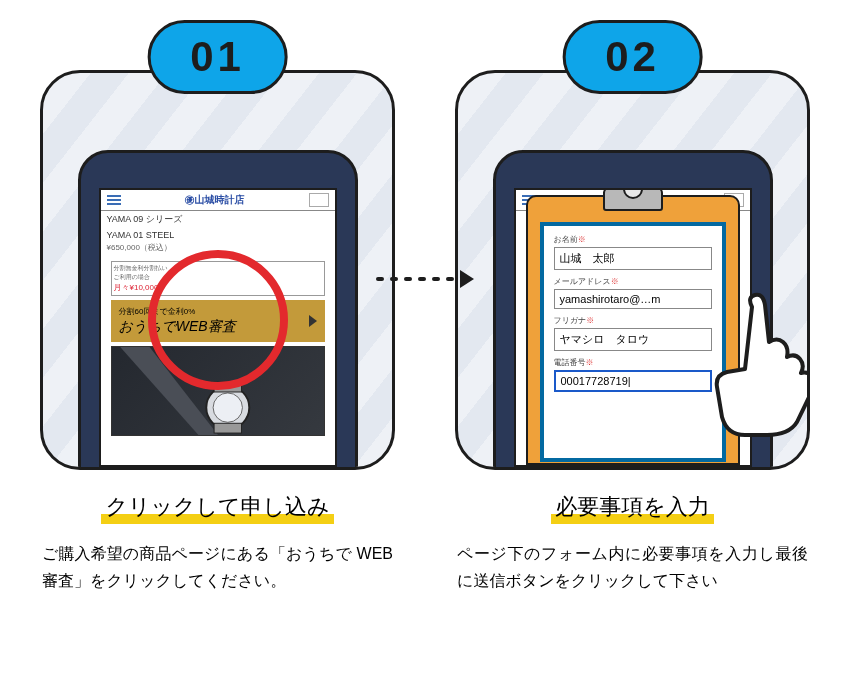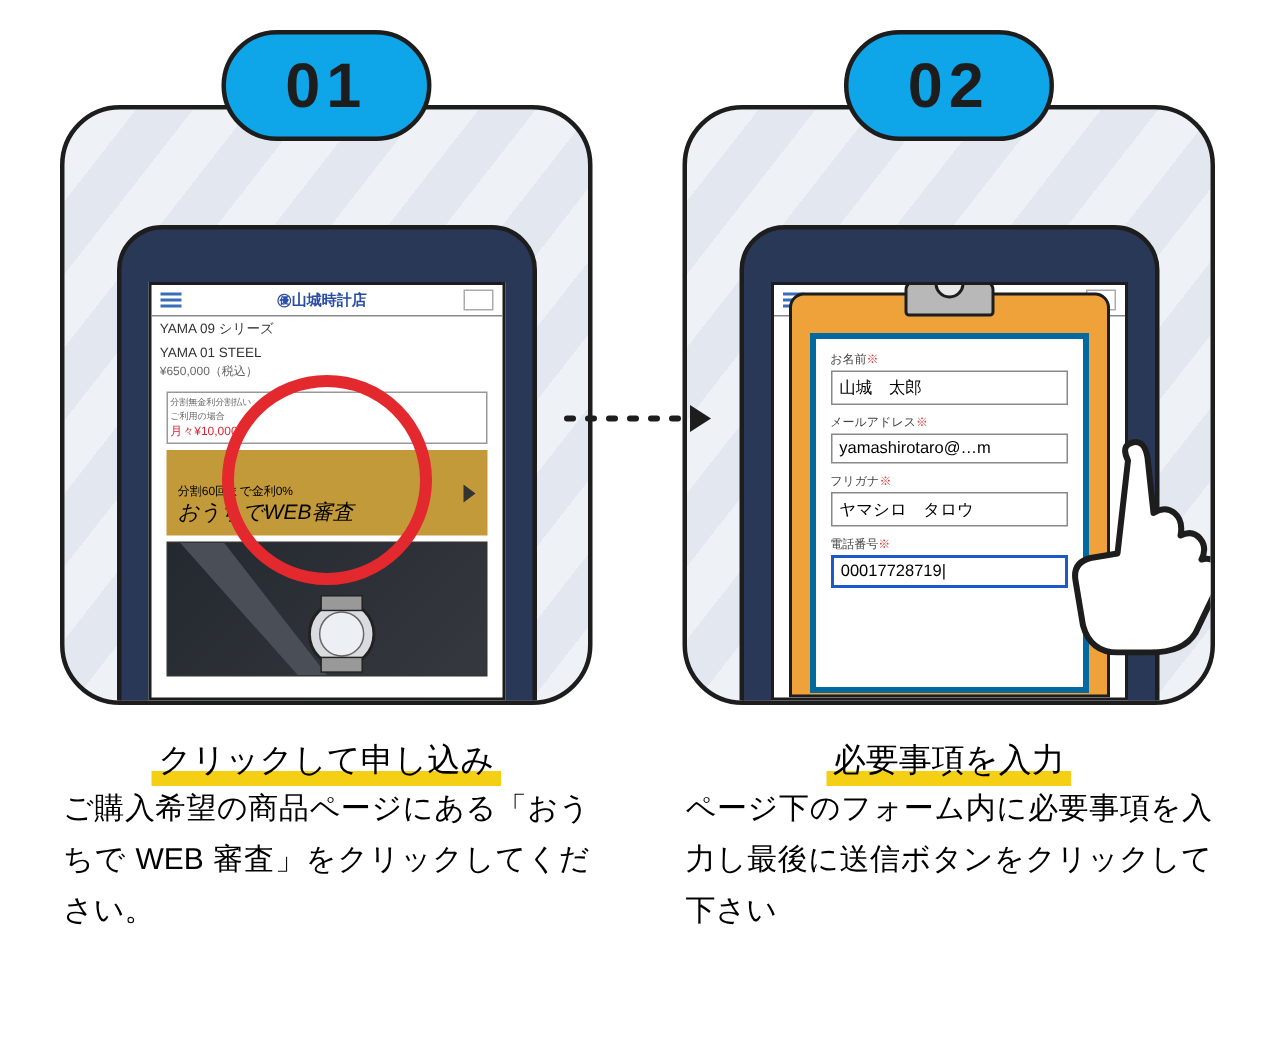--- a/index.html
+++ b/index.html
@@ -14,21 +14,21 @@
 .burger { display: inline-block; width: 14px; }
 .burger span { display: block; height: 2px; background: #3a6db5; margin: 2px 0; }
 .logo { color: #2b4ea5; font-weight: bold; font-size: 10px; }
 .cart { width: 20px; height: 14px; border: 1px solid #aaa; }
 .prod-label { font-size: 9px; padding: 2px 6px; color: #333; }
 .prod-price { font-size: 8px; padding: 0 6px 4px; color: #666; }
 .banner-wrap { margin: 4px 10px; border: 1px solid #999; padding: 2px; text-align: left; }
 .banner-small { font-size: 6px; color: #666; }
 .banner-red { font-size: 8px; color: #d23; }
 .cta { margin: 2px 10px; background: #c39a3a; padding: 6px 8px; position: relative; }
-.cta-small { font-size: 8px; display: block; margin-top: 16px; }
+.cta-small { font-size: 8px; display: block; }
 .cta-big { font-size: 14px; font-style: italic; font-weight: 500; }
 .cta-arrow { position: absolute; right: 8px; top: 50%; transform: translateY(-50%); width: 0; height: 0; border-left: 8px solid #333; border-top: 6px solid transparent; border-bottom: 6px solid transparent; }
 .watch-img { margin: 4px 10px; height: 90px; background: linear-gradient(135deg, #24282f 0%, #35393f 100%); border: 1px solid #333; position: relative; overflow: hidden; }
 .red-circle { position: absolute; top: 60px; left: 50%; transform: translateX(-50%); width: 140px; height: 140px; border: 8px solid #e3292d; border-radius: 50%; z-index: 5; pointer-events: none; }
 
 .clipboard { position: absolute; top: 5px; left: 10px; right: 10px; bottom: 0; background: #efa13a; border: 2px solid #1d1d1d; border-radius: 10px 10px 0 0; padding: 25px 12px 0; }
 .clip { position: absolute; top: -10px; left: 50%; transform: translateX(-50%); width: 60px; height: 24px; background: #b8b8b8; border: 2px solid #1d1d1d; border-radius: 6px 6px 3px 3px; }
 .clip::before { content: ""; position: absolute; top: -10px; left: 50%; transform: translateX(-50%); width: 16px; height: 16px; border: 2px solid #1d1d1d; border-radius: 50%; background: #e8e8e8; }
 .paper { background: #fff; border: 4px solid #0369a1; padding: 8px 10px; height: 240px; }
 .field { margin-bottom: 6px; }
@@ -39,21 +39,21 @@
 
 .hand { position: absolute; right: -30px; bottom: 30px; z-index: 20; }
 
 .arrow-dash { position: absolute; top: 270px; left: 50%; transform: translateX(-50%); display: flex; align-items: center; gap: 6px; z-index: 5; }
 .dash { width: 8px; height: 4px; background: #1d1d1d; border-radius: 2px; }
 .ahead { width: 0; height: 0; border-left: 14px solid #1d1d1d; border-top: 9px solid transparent; border-bottom: 9px solid transparent; }
 
 .caption { margin-top: 22px; text-align: center; }
 .cap-title { display: inline-block; font-size: 22px; padding: 0 4px; position: relative; }
 .cap-title::after { content: ""; position: absolute; left: 0; right: 0; bottom: -2px; height: 10px; background: #f4cf14; z-index: -1; }
-.cap-desc { font-size: 20px; line-height: 1.7; text-align: justify; text-justify: inter-ideograph; padding: 0 2px; }
+.cap-desc { margin-top: 18px; font-size: 16px; line-height: 1.7; text-align: justify; text-justify: inter-ideograph; padding: 0 2px; }
 </style>
 </head>
 <body>
 
 <div class="container">
 
   <div class="step">
     <div class="badge">01</div>
     <div class="panel">
       <div class="phone">

